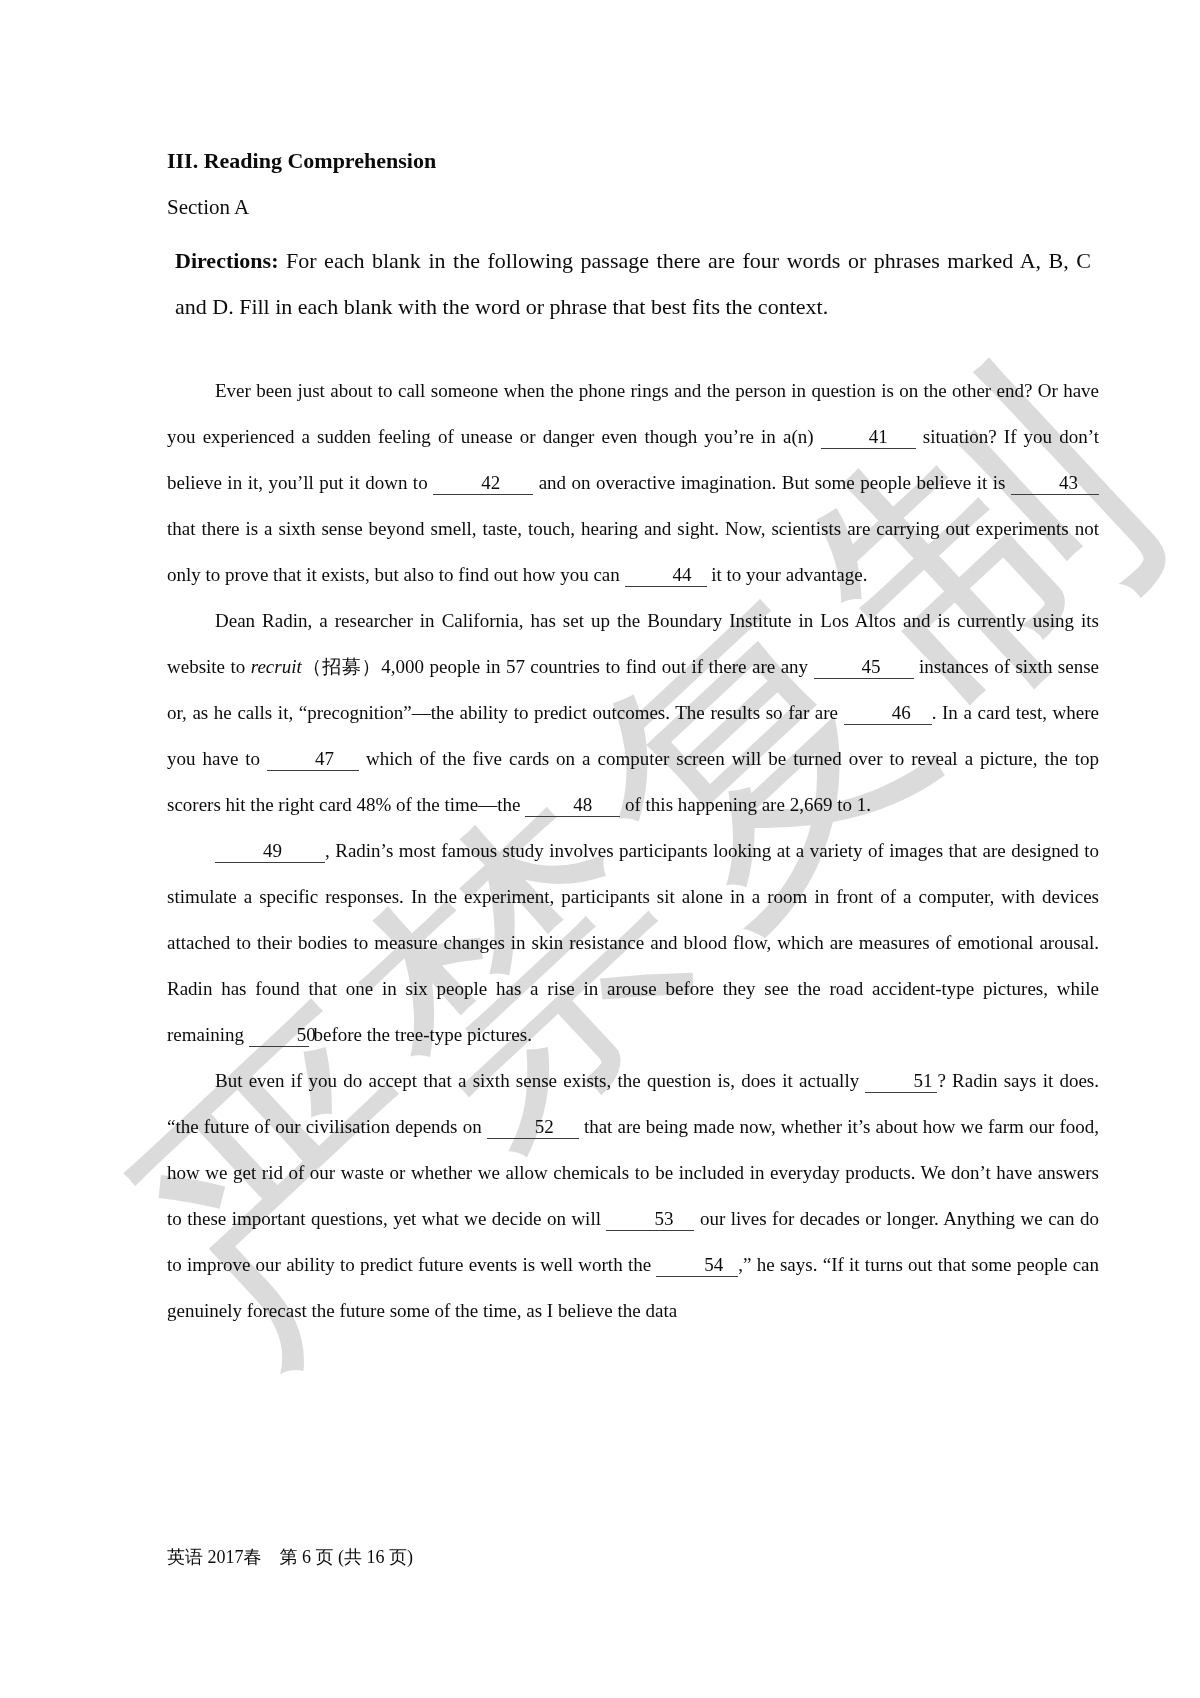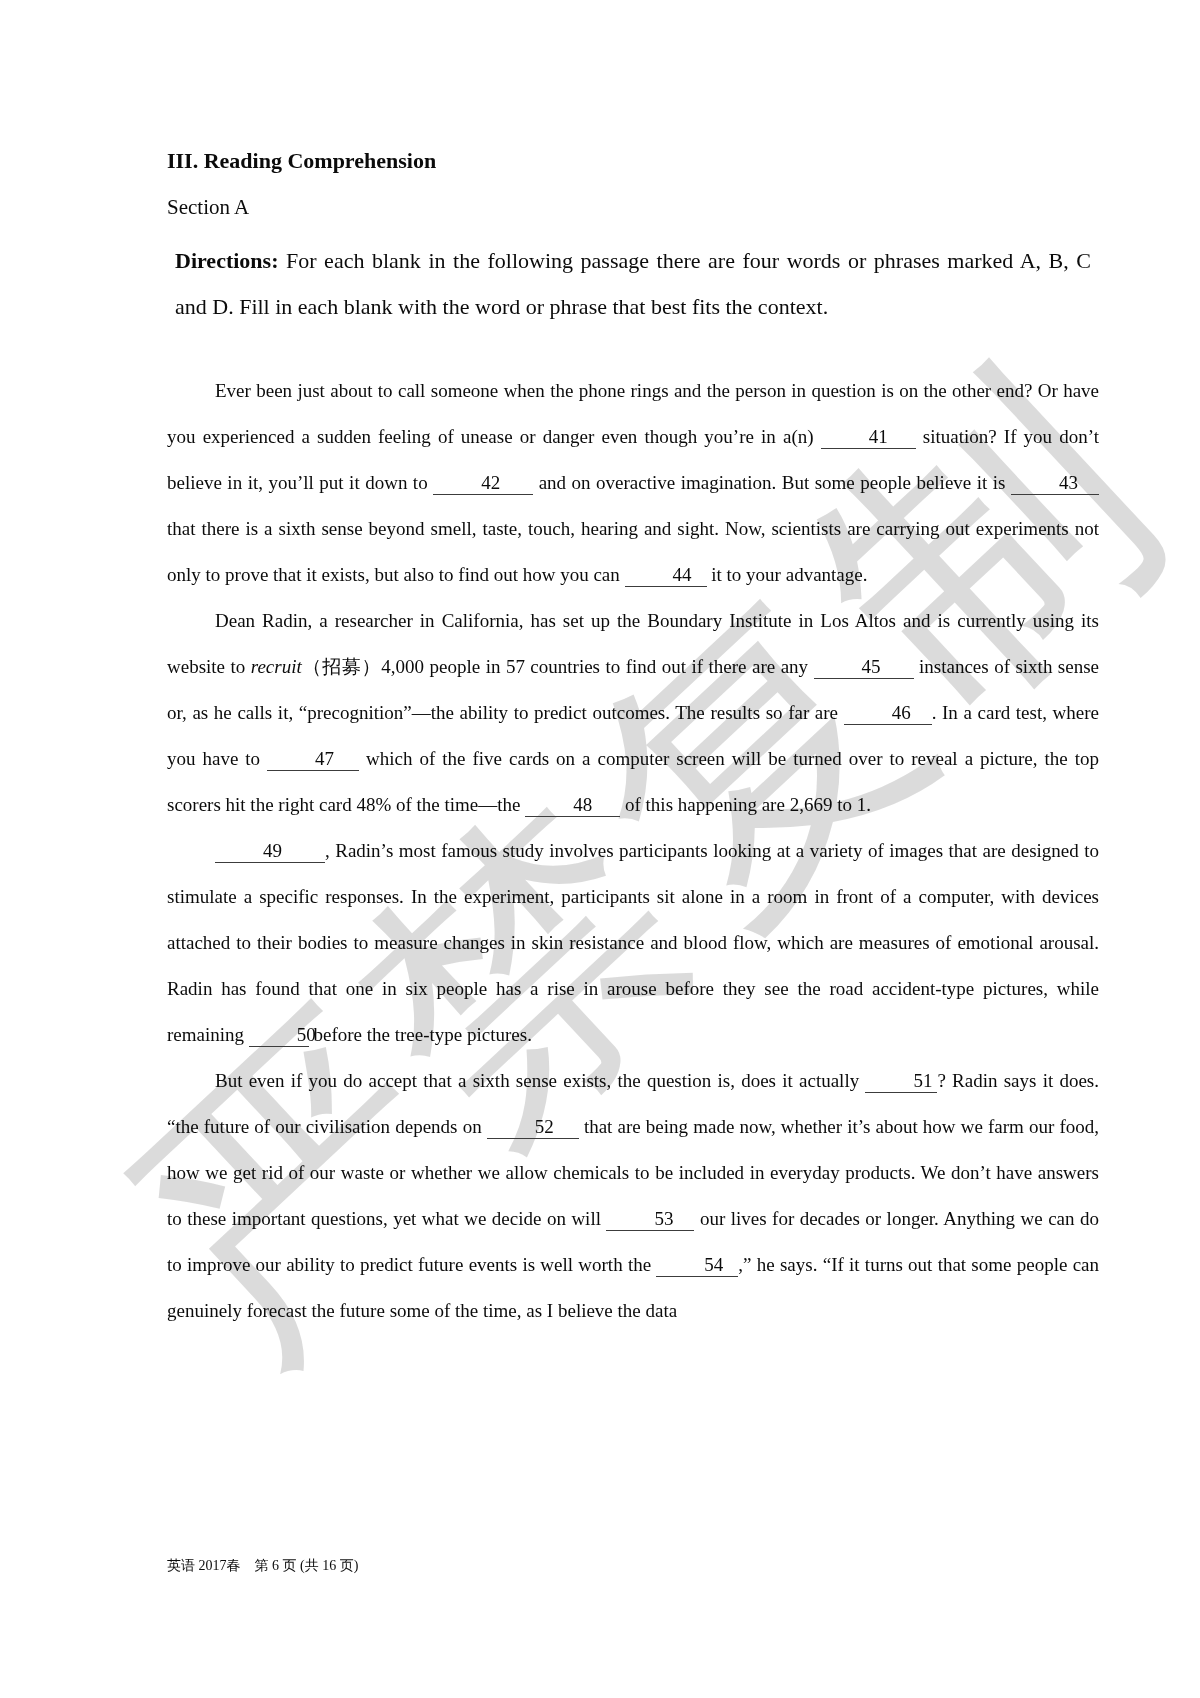--- a/index.html
+++ b/index.html
@@ -53,23 +53,22 @@
     opacity:0.5;
     transform:rotate(-43deg);
     z-index:0;
     white-space:nowrap;
     pointer-events:none;
     font-family:"Liberation Sans", sans-serif;
   }
   .footer {
     position:absolute;
     left:167px; top:1545px;
-    font-size:14px;
+    font-size:18px;
     z-index:1;
-    margin-top:12px;
   }
 </style>
 </head>
 <body>
 
 <div class="watermark">严禁复制</div>
 
 <div class="content">
   <h1 class="heading">III. Reading Comprehension</h1>
   <h2 class="subheading">Section A</h2>

